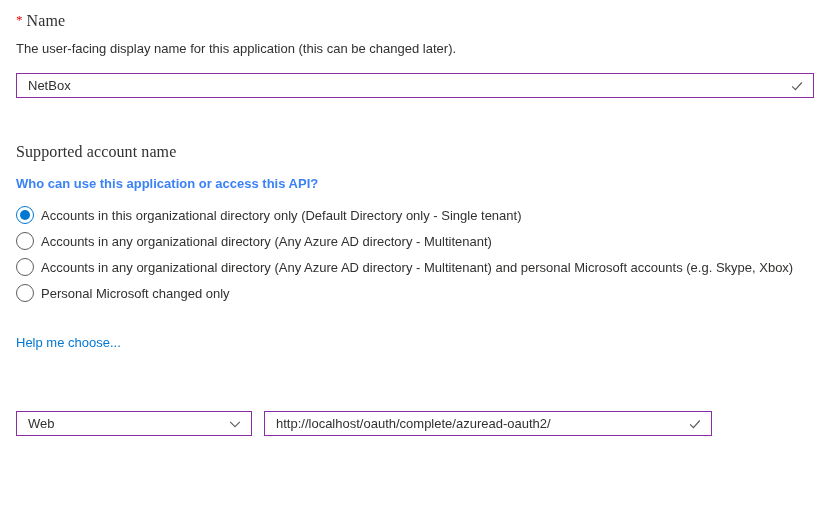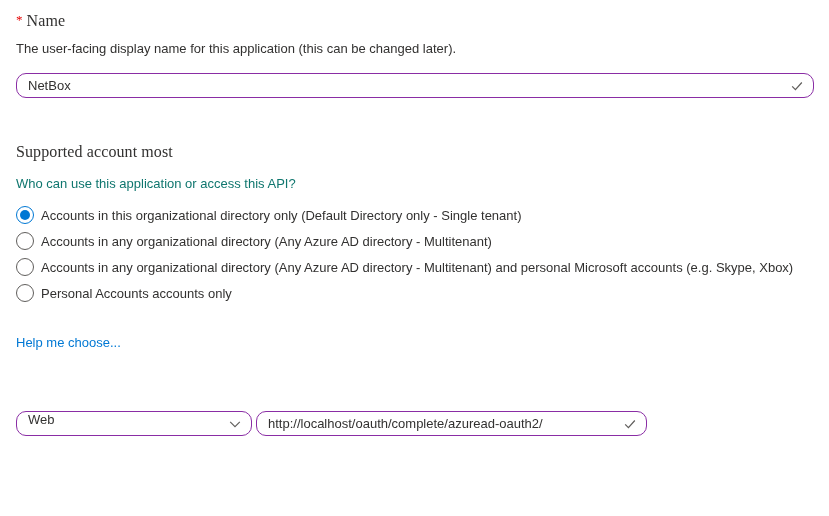--- a/index.html
+++ b/index.html
@@ -31,23 +31,24 @@
     margin-top: 9px;
     line-height: 19px;
     max-width: 799px;
   }
 
   
   .field {
     position: relative;
     height: 25px;
     border: 1px solid #8a2da5;
-    border-radius: 10px;
+    border-radius: 0;
     background: #ffffff;
     display: flex;
+    align-items: center;
   }
   .field input {
     flex: 1;
     height: 100%;
     border: none;
     outline: none;
     background: transparent;
     font-family: "Liberation Sans", "DejaVu Sans", sans-serif;
     font-size: 13px;
     color: #323130;
@@ -57,21 +58,21 @@
     position: absolute;
     right: 9px;
     top: 50%;
     transform: translateY(-50%);
     width: 14px; height: 14px;
     display: flex; align-items: center; justify-content: center;
   }
   .name-field { margin-top: 15px; width: 798px; }
 
   
-  .question { font-size: 13px; margin-top: 15px; color: #0f766e; }
+  .question { font-size: 13px; margin-top: 15px; color: #3b82f6; font-weight: bold; }
   .radio-group { margin-top: 11px; }
   .radio-row {
     display: flex;
     align-items: center;
     height: 26px;
     cursor: pointer;
   }
   .radio-circle {
     width: 18px; height: 18px;
     border-radius: 50%;
@@ -117,22 +118,22 @@
     width: 236px;
     cursor: pointer;
   }
   .platform-select .select-value {
     font-size: 13px;
     color: #323130;
     padding-left: 11px;
     flex: 1;
   }
   .uri-field {
-    width: 391px;
-    margin-left: 4px;
+    width: 448px;
+    margin-left: 12px;
   }
 
   svg { display: block; }
 </style>
 </head>
 <body>
 
 <div class="page">
 
   <div>
@@ -146,39 +147,39 @@
         <svg width="14" height="14" viewBox="0 0 16 16" fill="none">
           <path d="M2.5 8.5 L6.2 12.2 L13.5 4" stroke="#605e5c" stroke-width="1.4" fill="none"></path>
         </svg>
       </span>
     </div>
   </div>
 
   <div class="spacer-lg"></div>
 
   <div>
-    <div class="section-title">Supported account most</div>
+    <div class="section-title">Supported account name</div>
     <div class="question">Who can use this application or access this API?</div>
 
     <div class="radio-group">
       <div class="radio-row selected">
         <span class="radio-circle"></span>
         <span class="radio-label">Accounts in this organizational directory only (Default Directory only - Single tenant)</span>
       </div>
       <div class="radio-row">
         <span class="radio-circle"></span>
         <span class="radio-label">Accounts in any organizational directory (Any Azure AD directory - Multitenant)</span>
       </div>
       <div class="radio-row">
         <span class="radio-circle"></span>
         <span class="radio-label">Accounts in any organizational directory (Any Azure AD directory - Multitenant) and personal Microsoft accounts (e.g. Skype, Xbox)</span>
       </div>
       <div class="radio-row">
         <span class="radio-circle"></span>
-        <span class="radio-label">Personal Accounts accounts only</span>
+        <span class="radio-label">Personal Microsoft changed only</span>
       </div>
     </div>
 
     <a class="help-link">Help me choose...</a>
   </div>
 
   <div class="spacer-md"></div>
 
   <div>
 

